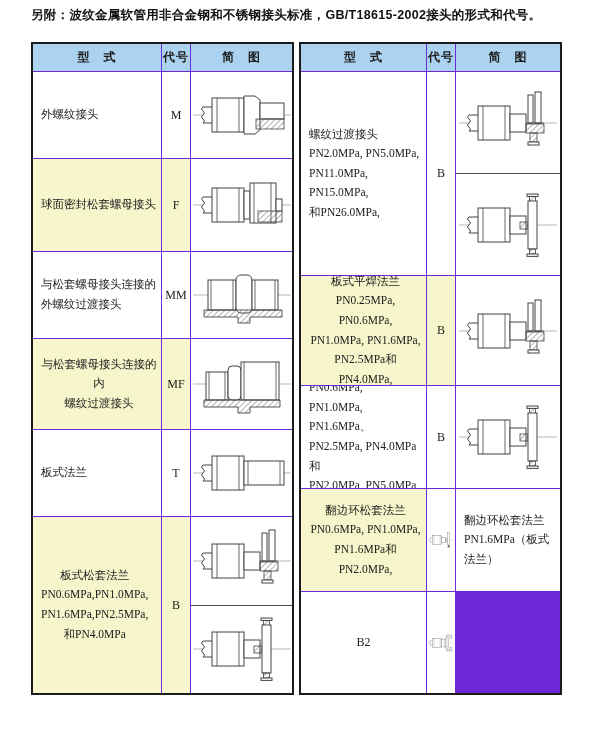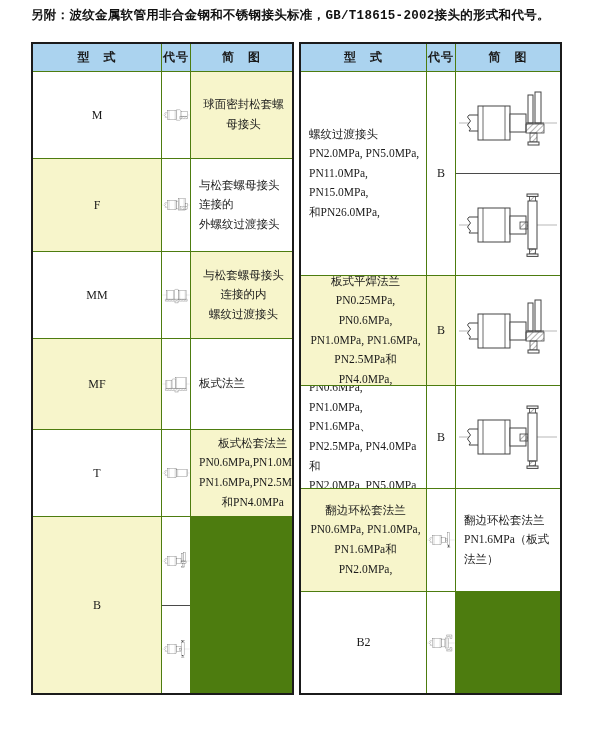--- a/index.html
+++ b/index.html
@@ -1,21 +1,21 @@
 <!DOCTYPE html>
 <html><head>
 <meta charset="utf-8">
 <style>
   html,body{margin:0;padding:0;}
   #page{position:relative;width:600px;height:740px;background:#ffffff;overflow:hidden;
         font-family:"Liberation Serif","DejaVu Serif",serif;color:#1a1a1a;}
   #title{position:absolute;left:31px;top:7px;width:560px;
-         font-family:Liberation Mono, monospace;
+         font-family:Liberation Sans, sans-serif;
          font-weight:bold;font-size:12.5px;letter-spacing:0.3px;color:#111;}
-  .tbl{position:absolute;top:42px;display:grid;gap:1px;background:#4d7c0f;
+  .tbl{position:absolute;top:42px;display:grid;gap:1px;background:#6d28d9;
        border:2px solid #1b1b1b;}
   #left-table{left:31px;grid-template-columns:128px 28px 101px;
        grid-template-rows:27px 86px 92px 86px 90px 86px 176px;}
   #right-table{left:299px;grid-template-columns:125px 28px 104px;
        grid-template-rows:27px 203px 109px 102px 102px 101px;}
   .c{background:#fff;display:flex;align-items:center;justify-content:center;
      font-size:11.5px;line-height:1.7;overflow:hidden;}
   .hdr{background:#abd3ef;font-weight:bold;font-size:12px;letter-spacing:1px;}
   .type{justify-content:flex-start;text-align:left;padding:3px 4px 3px 8px;
         white-space:pre-line;}
@@ -31,20 +31,21 @@
 
 <div id="page">
 
   <div id="title">另附：波纹金属软管用非合金钢和不锈钢接头标准，GB/T18615-2002接头的形式和代号。</div>
 
   <div class="tbl" id="left-table">
     <div class="c hdr">型　式</div>
     <div class="c hdr">代号</div>
     <div class="c hdr">简　图</div>
 
+    <div class="c type">外螺纹接头</div>
     <div class="c code">M</div>
     <div class="c diag">
         <svg width="100" height="64" viewBox="0 0 100 64">
           <defs>
             <pattern id="hp0" patternUnits="userSpaceOnUse" width="4" height="4" patternTransform="rotate(45)">
               <line x1="0" y1="0" x2="0" y2="4" stroke="#666" stroke-width="1"></line>
             </pattern>
           </defs>
           <line x1="1" y1="32" x2="99" y2="32" stroke="#999" stroke-width="0.7"></line>
           <path d="M20,24 H11 q-3,2 0,4 t0,4 t0,4 t0,4 H20" fill="#fff" stroke="#444" stroke-width="1"></path>

